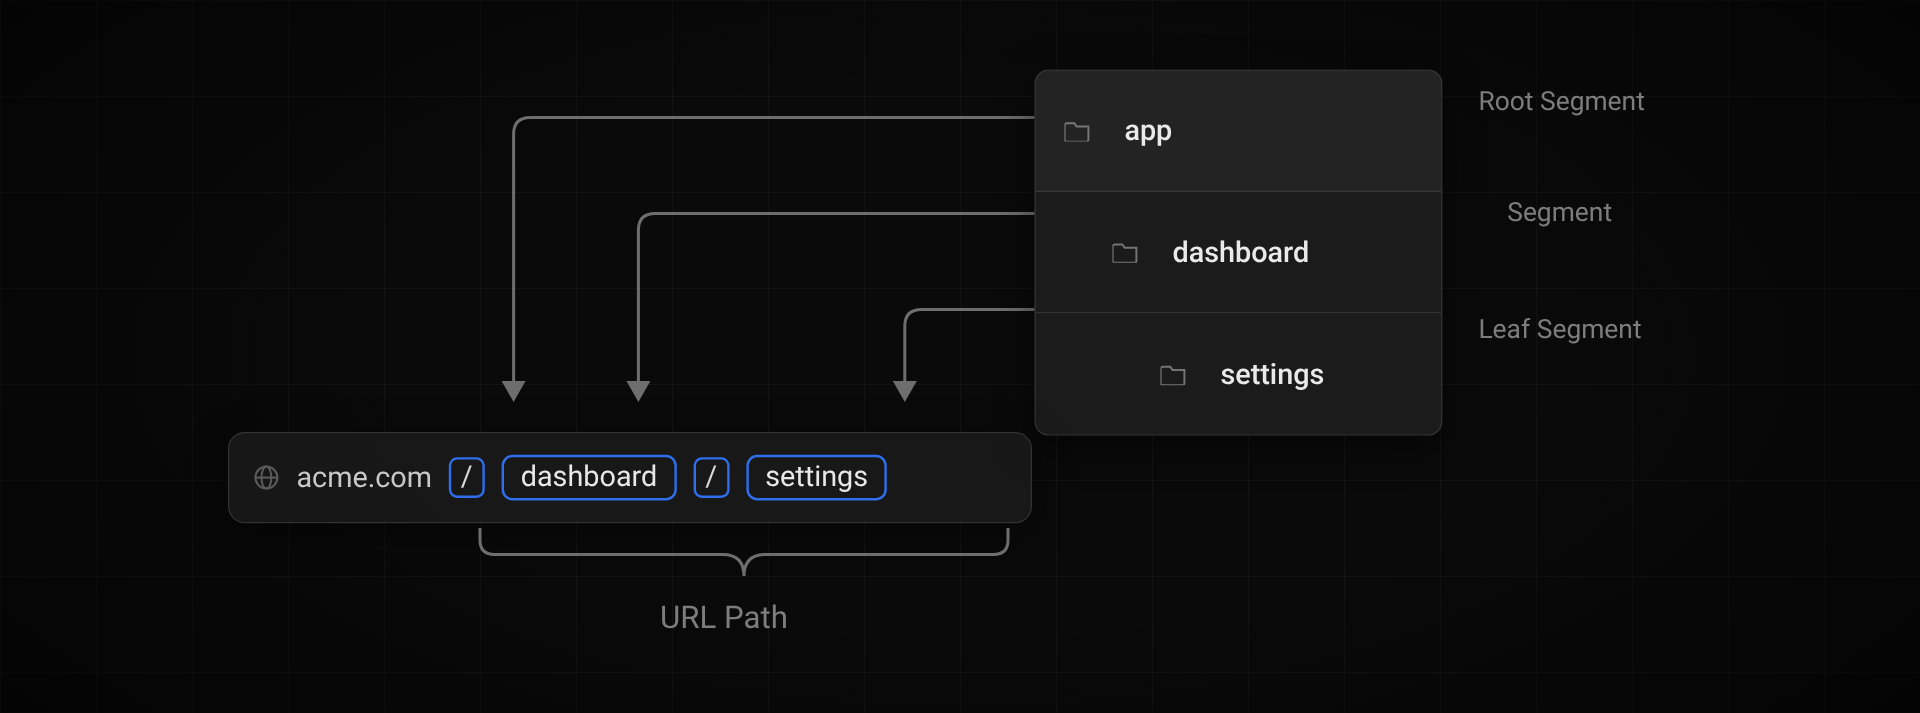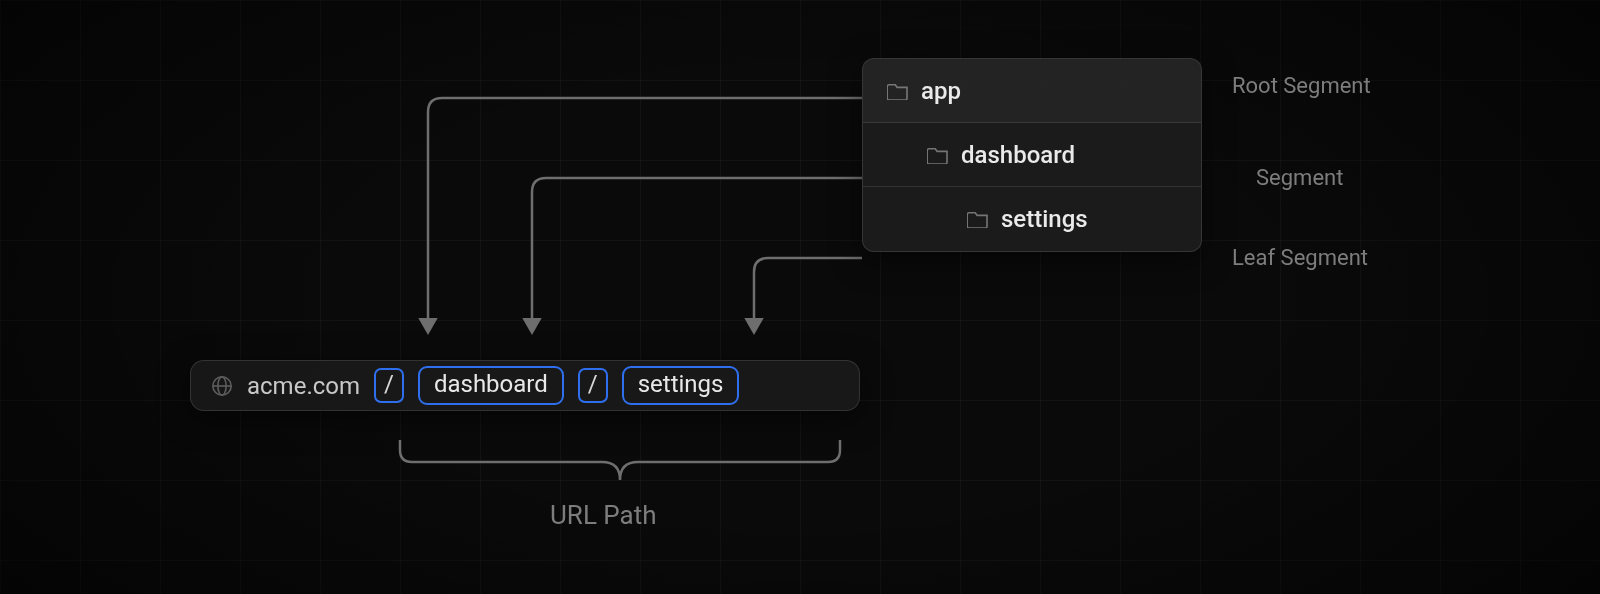--- a/index.html
+++ b/index.html
@@ -29,24 +29,24 @@
     position: absolute;
     left: 862px; top: 58px;
     width: 340px;
     background: rgba(30,30,30,0.85);
     border: 1px solid rgba(255,255,255,0.12);
     border-radius: 12px;
     overflow: hidden;
     box-shadow: 0 8px 30px rgba(0,0,0,0.5);
   }
   .tree-row {
-    height: 64px;
+    height: 101px;
     display: flex;
     align-items: center;
-    gap: 12px;
+    gap: 28px;
     border-bottom: 1px solid rgba(255,255,255,0.1);
     font-size: 24px;
     color: #eaeaea;
     font-weight: 500;
   }
   .tree-row:last-child { border-bottom: none; }
   .tree-row.depth-0 { padding-left: 24px; background: rgba(255,255,255,0.04); }
   .tree-row.depth-1 { padding-left: 64px; }
   .tree-row.depth-2 { padding-left: 104px; }
   .folder-icon { width: 22px; height: 18px; flex-shrink: 0; opacity: 0.7; }
@@ -54,27 +54,27 @@
   
   .tree-label {
     position: absolute;
     left: 1232px;
     font-size: 22px;
     color: #7d7d7d;
     font-weight: 400;
   }
   .tree-label.l0 { top: 73px; }
   .tree-label.l1 { top: 165px; margin-left: 24px; }
-  .tree-label.l2 { top: 245px; }
+  .tree-label.l2 { top: 263px; }
 
   
   .urlbar {
     position: absolute;
     left: 190px; top: 360px;
-    width: 670px; height: 51px;
+    width: 670px; height: 76px;
     background: rgba(26,26,26,0.9);
     border: 1px solid rgba(255,255,255,0.12);
     border-radius: 14px;
     display: flex;
     align-items: center;
     padding: 0 20px;
     gap: 14px;
     font-size: 24px;
     color: #d0d0d0;
     box-shadow: 0 8px 30px rgba(0,0,0,0.5);

